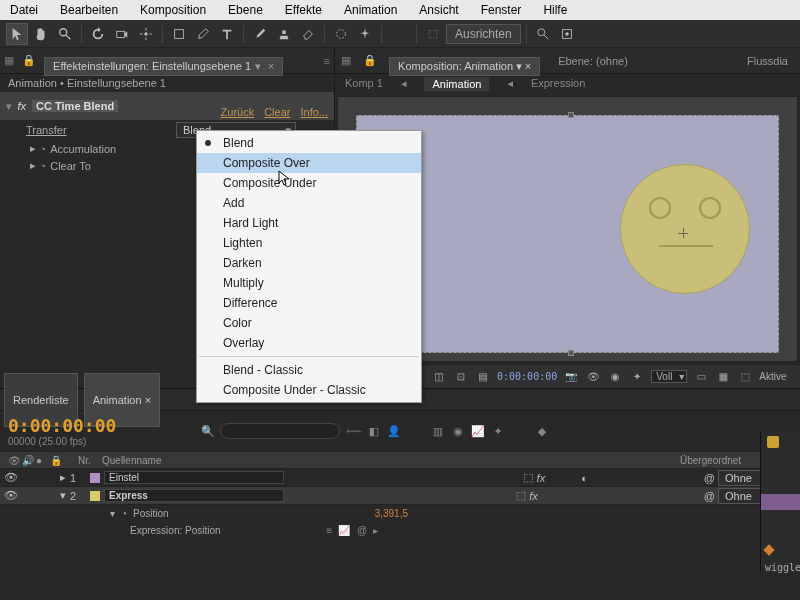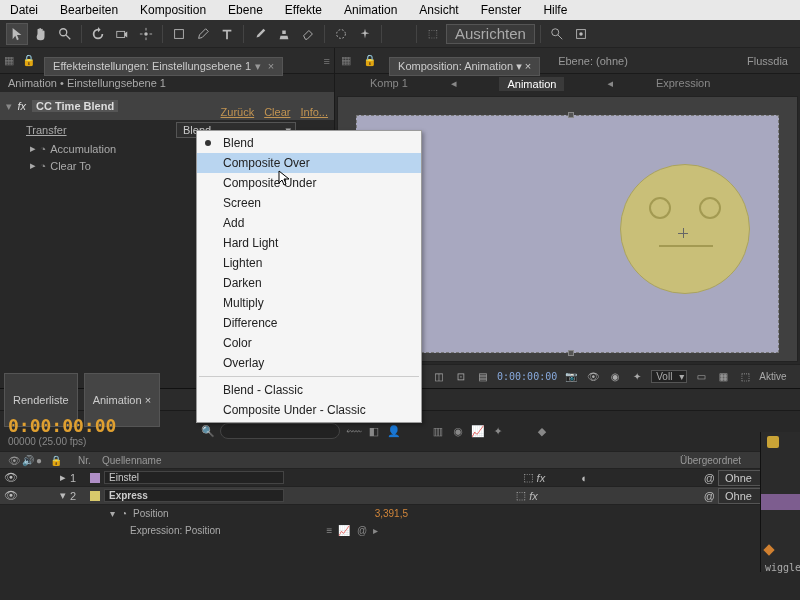--- a/index.html
+++ b/index.html
@@ -6,21 +6,21 @@
 body { background: #333; color: #bbb; font-size: 11px; user-select: none; width: 800px; height: 600px; overflow: hidden; position: relative; }
 
 .menubar { background: #e8e8e8; color: #000; display: flex; padding: 2px 4px; height: 20px; align-items: center; gap: 10px; font-size: 12px; }
 .menubar span { padding: 2px 6px; cursor: default; }
 
 .toolbar { background: #2e2e2e; border-bottom: 1px solid #222; height: 28px; display: flex; align-items: center; padding: 0 6px; gap: 2px; }
 .tool { width: 22px; height: 22px; display: flex; align-items: center; justify-content: center; color: #aaa; border: 1px solid transparent; }
 .tool.sel { background: #444; border-color: #555; }
 .tool svg { width: 14px; height: 14px; fill: #bbb; }
 .toolbar-sep { width: 1px; height: 18px; background: #444; margin: 0 3px; }
-.ausrichten { color: #aaa; padding: 0 8px; border: 1px solid #555; background: #3a3a3a; font-size: 15px; height: 20px; display:flex;align-items:center; }
+.ausrichten { color: #aaa; padding: 0 8px; border: 1px solid #555; background: #3a3a3a; font-size: 12px; height: 20px; display:flex;align-items:center; }
 
 .body-split { display: flex; height: 340px; }
 .left-panel { width: 335px; background: #282828; border-right: 1px solid #1a1a1a; display: flex; flex-direction: column; }
 .right-panel { flex: 1; background: #282828; display: flex; flex-direction: column; }
 
 .panel-tabs { background: #2b2b2b; height: 26px; display: flex; align-items: center; border-bottom: 1px solid #1a1a1a; padding: 0 4px; gap: 8px; }
 .panel-tabs .lock { color: #777; }
 .tab { background: #3c3c3c; padding: 2px 8px; font-size: 11px; color: #ccc; border: 1px solid #555; position: relative; margin-top: 12px; }
 .tab .close { margin-left: 4px; color: #999; }
 .tab.active { background: #454545; }
@@ -32,21 +32,21 @@
 .effect-row { display:flex; align-items:center; padding:2px 6px 2px 26px; font-size:11px; color:#aaa; }
 .effect-row .lab { width: 150px; text-decoration: underline; }
 .dd { background:#2e2e2e; border:1px solid #555; color:#ccc; padding:1px 18px 1px 6px; min-width:120px; position:relative; }
 .dd::after { content:"▾"; position:absolute; right:4px; color:#aaa; }
 .effect-sub { display:flex; align-items:center; gap:4px; padding:2px 6px 2px 30px; color:#aaa; font-size:11px; }
 .effect-sub .stopw { color:#888; }
 
 .comp-tabs { height: 26px; background:#2b2b2b; display:flex; align-items:center; padding:0 6px; gap:12px; border-bottom:1px solid #1a1a1a; }
 .comp-tabs .t { color:#999; font-size:11px; padding:2px 6px; }
 .comp-sub { background:#282828; padding:3px 10px; font-size:11px; display:flex; gap:18px; }
-.comp-sub span { color:#888;margin-left:25px; }
+.comp-sub span { color:#888; }
 .comp-sub .act { color:#fff; background:#3a3a3a; padding:1px 8px; }
 .viewer { flex:1; background:#404040; position:relative; border:1px solid #222; margin:2px; }
 .canvas { position:absolute; top:18px; left:18px; right:18px; bottom:8px; background:#a8a8c0; border:1px dashed #777; }
 .handle { position:absolute; width:6px; height:6px; background:#555; border:1px solid #888; }
 .face { position:absolute; width:130px; height:130px; right:28px; top:48px; border-radius:50%; background:#c9bf78; border:1px solid #aaa35f; }
 .face .eye { position:absolute; width:22px; height:22px; border-radius:50%; border:2px solid #a39a52; top:32px; background:transparent; }
 .face .eye.l { left:28px; } .face .eye.r { right:28px; }
 .face .mouth { position:absolute; width:54px; height:2px; background:#a39a52; top:80px; left:38px; }
 .crosshair { position:absolute; width:10px; height:10px; right:90px; top:112px; }
 .crosshair::before,.crosshair::after { content:""; position:absolute; background:#666; }
@@ -384,21 +384,20 @@
   <div class="cti"></div>
   <div class="strip"></div>
   <div class="dot"></div>
   <div class="code">wiggle(</div>
 </div>
 
 <div class="dropdown-menu">
   <div class="opt"><span class="dot"></span><span>Blend</span></div>
   <div class="opt selected"><span>Composite Over</span></div>
   <div class="opt"><span>Composite Under</span></div>
-  <div class="opt"><span>Screen</span></div>
   <div class="opt"><span>Add</span></div>
   <div class="opt"><span>Hard Light</span></div>
   <div class="opt"><span>Lighten</span></div>
   <div class="opt"><span>Darken</span></div>
   <div class="opt"><span>Multiply</span></div>
   <div class="opt"><span>Difference</span></div>
   <div class="opt"><span>Color</span></div>
   <div class="opt"><span>Overlay</span></div>
   <div class="sep"></div>
   <div class="opt"><span>Blend - Classic</span></div>

